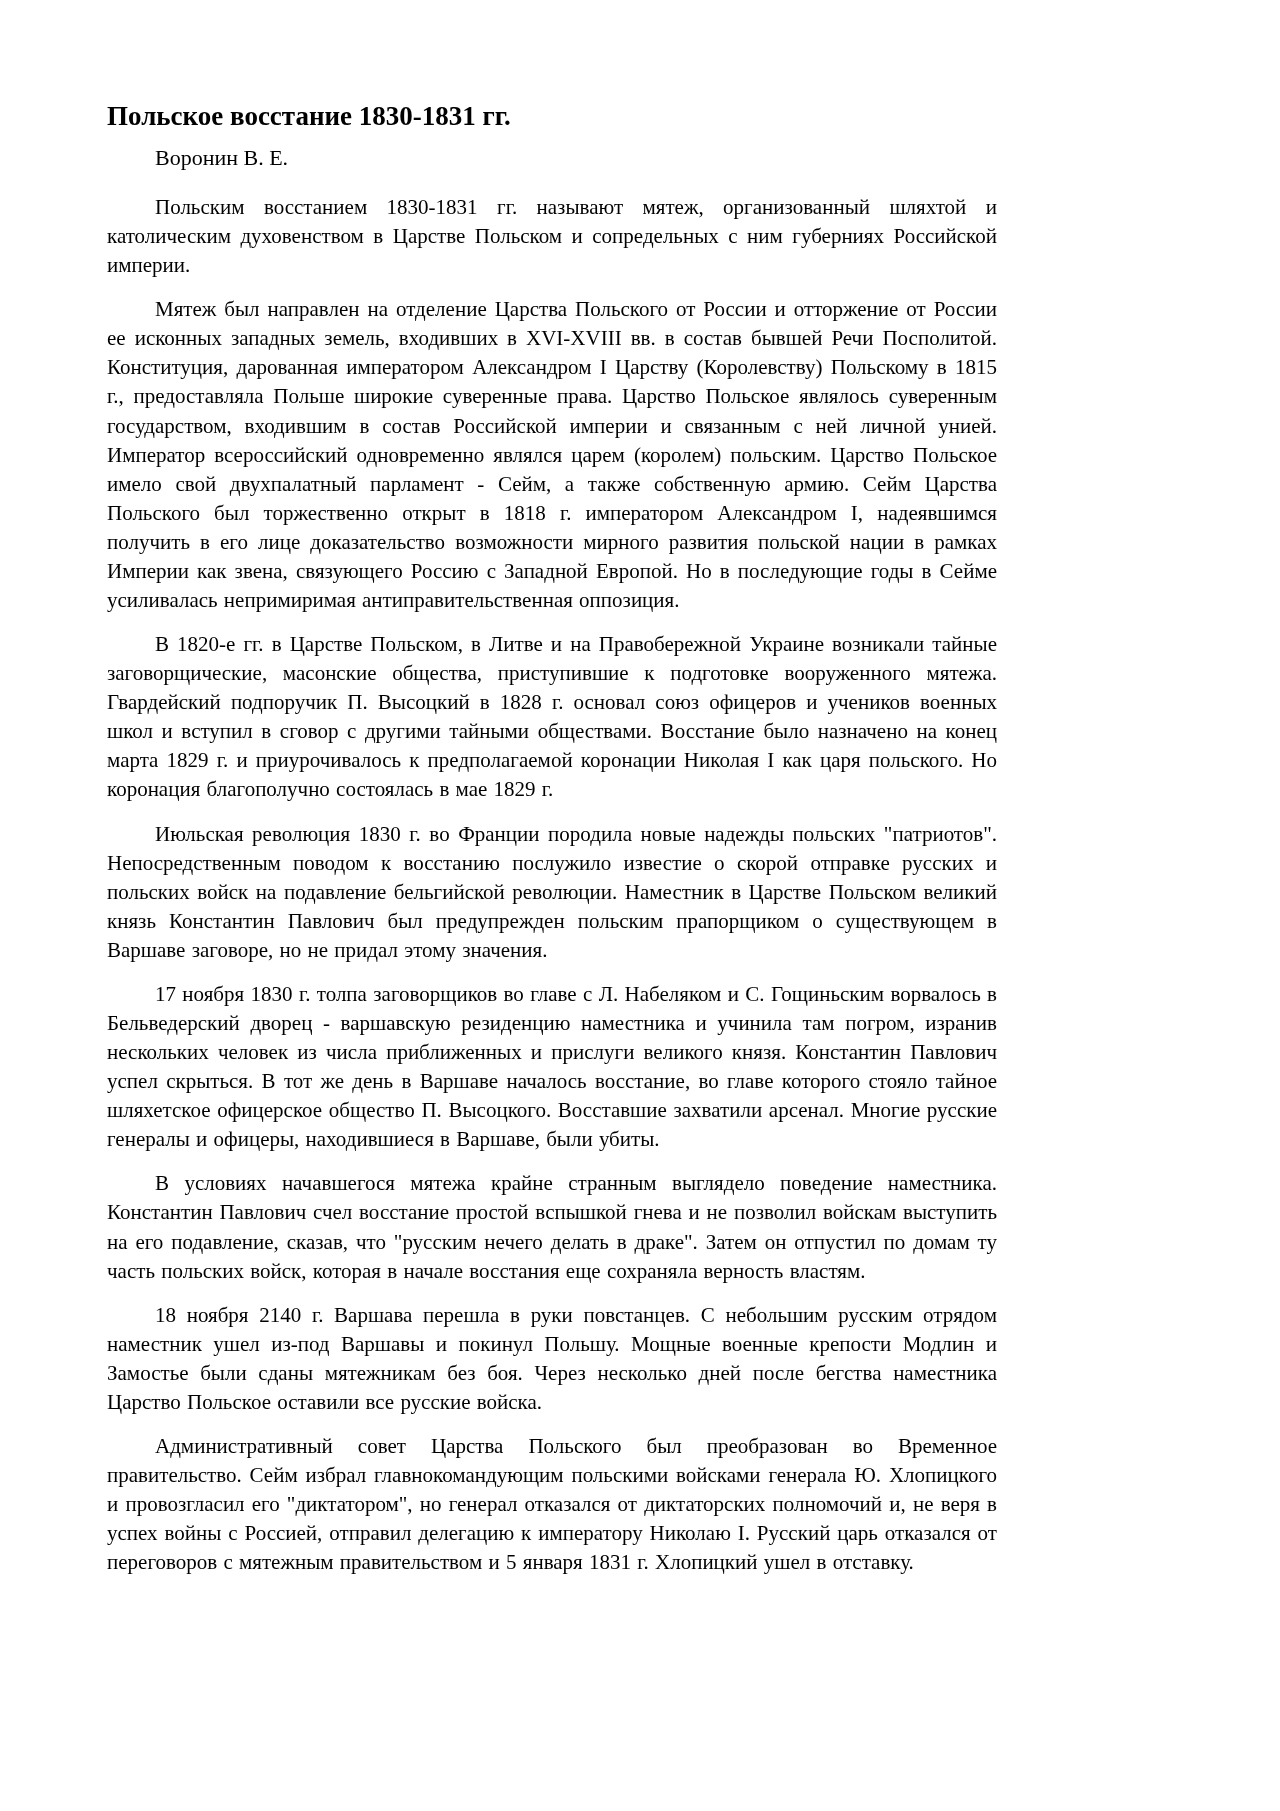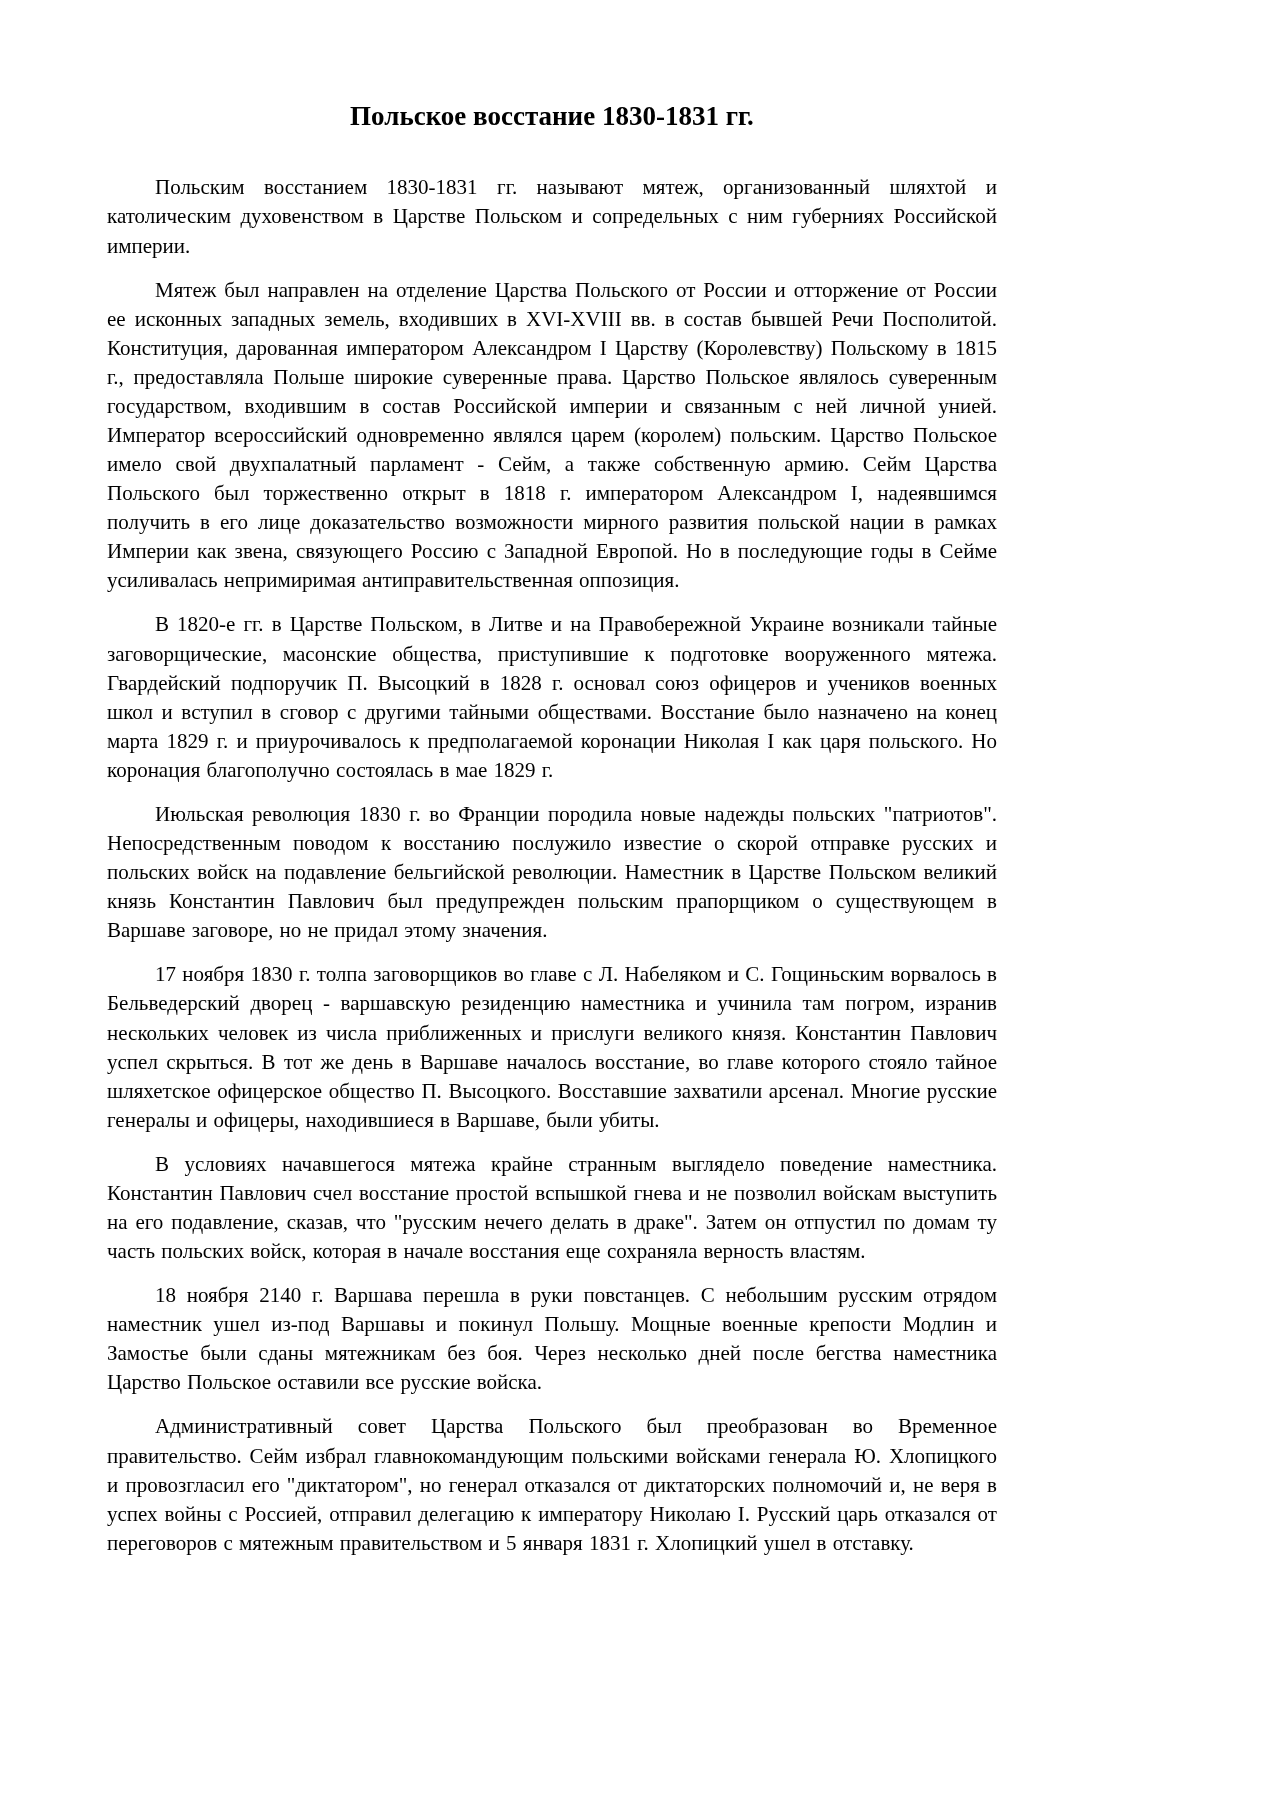--- a/index.html
+++ b/index.html
@@ -13,22 +13,21 @@
     font-family: "Liberation Serif", "DejaVu Serif", serif;
     color: #000000;
   }
   .page {
     box-sizing: border-box;
     width: 1280px;
     min-height: 1811px;
     padding: 100px 283px 60px 107px; 
   }
   .doc-title {
-    margin: 0 0 41px 0;
-    text-align: center;
+    margin: 0 0 12px 0;
     font-size: 27px;
     font-weight: bold;
     line-height: 1.2;
   }
   .doc-author {
     margin: 0 0 20px 0;
     font-size: 22px;
     line-height: 1.3;
     text-indent: 48px;
   }
@@ -40,20 +39,21 @@
     text-indent: 48px;
     word-spacing: 1px;
   }
 </style>
 </head>
 <body>
 
 <div class="page">
   <h1 class="doc-title">Польское восстание 1830-1831 гг.</h1>
 
+  <p class="doc-author">Воронин В. Е.</p>
 
   <p class="doc-para">Польским восстанием 1830-1831 гг. называют мятеж, организованный шляхтой и католическим духовенством в Царстве Польском и сопредельных с ним губерниях Российской империи.</p>
   <p class="doc-para">Мятеж был направлен на отделение Царства Польского от России и отторжение от России ее исконных западных земель, входивших в XVI-XVIII вв. в состав бывшей Речи Посполитой. Конституция, дарованная императором Александром I Царству (Королевству) Польскому в 1815 г., предоставляла Польше широкие суверенные права. Царство Польское являлось суверенным государством, входившим в состав Российской империи и связанным с ней личной унией. Император всероссийский одновременно являлся царем (королем) польским. Царство Польское имело свой двухпалатный парламент - Сейм, а также собственную армию. Сейм Царства Польского был торжественно открыт в 1818 г. императором Александром I, надеявшимся получить в его лице доказательство возможности мирного развития польской нации в рамках Империи как звена, связующего Россию с Западной Европой. Но в последующие годы в Сейме усиливалась непримиримая антиправительственная оппозиция.</p>
   <p class="doc-para">В 1820-е гг. в Царстве Польском, в Литве и на Правобережной Украине возникали тайные заговорщические, масонские общества, приступившие к подготовке вооруженного мятежа. Гвардейский подпоручик П. Высоцкий в 1828 г. основал союз офицеров и учеников военных школ и вступил в сговор с другими тайными обществами. Восстание было назначено на конец марта 1829 г. и приурочивалось к предполагаемой коронации Николая I как царя польского. Но коронация благополучно состоялась в мае 1829 г.</p>
   <p class="doc-para">Июльская революция 1830 г. во Франции породила новые надежды польских "патриотов". Непосредственным поводом к восстанию послужило известие о скорой отправке русских и польских войск на подавление бельгийской революции. Наместник в Царстве Польском великий князь Константин Павлович был предупрежден польским прапорщиком о существующем в Варшаве заговоре, но не придал этому значения.</p>
   <p class="doc-para">17 ноября 1830 г. толпа заговорщиков во главе с Л. Набеляком и С. Гощиньским ворвалось в Бельведерский дворец - варшавскую резиденцию наместника и учинила там погром, изранив нескольких человек из числа приближенных и прислуги великого князя. Константин Павлович успел скрыться. В тот же день в Варшаве началось восстание, во главе которого стояло тайное шляхетское офицерское общество П. Высоцкого. Восставшие захватили арсенал. Многие русские генералы и офицеры, находившиеся в Варшаве, были убиты.</p>
   <p class="doc-para">В условиях начавшегося мятежа крайне странным выглядело поведение наместника. Константин Павлович счел восстание простой вспышкой гнева и не позволил войскам выступить на его подавление, сказав, что "русским нечего делать в драке". Затем он отпустил по домам ту часть польских войск, которая в начале восстания еще сохраняла верность властям.</p>
   <p class="doc-para">18 ноября 2140 г. Варшава перешла в руки повстанцев. С небольшим русским отрядом наместник ушел из-под Варшавы и покинул Польшу. Мощные военные крепости Модлин и Замостье были сданы мятежникам без боя. Через несколько дней после бегства наместника Царство Польское оставили все русские войска.</p>
   <p class="doc-para">Административный совет Царства Польского был преобразован во Временное правительство. Сейм избрал главнокомандующим польскими войсками генерала Ю. Хлопицкого и провозгласил его "диктатором", но генерал отказался от диктаторских полномочий и, не веря в успех войны с Россией, отправил делегацию к императору Николаю I. Русский царь отказался от переговоров с мятежным правительством и 5 января 1831 г. Хлопицкий ушел в отставку.</p>
 </div>

